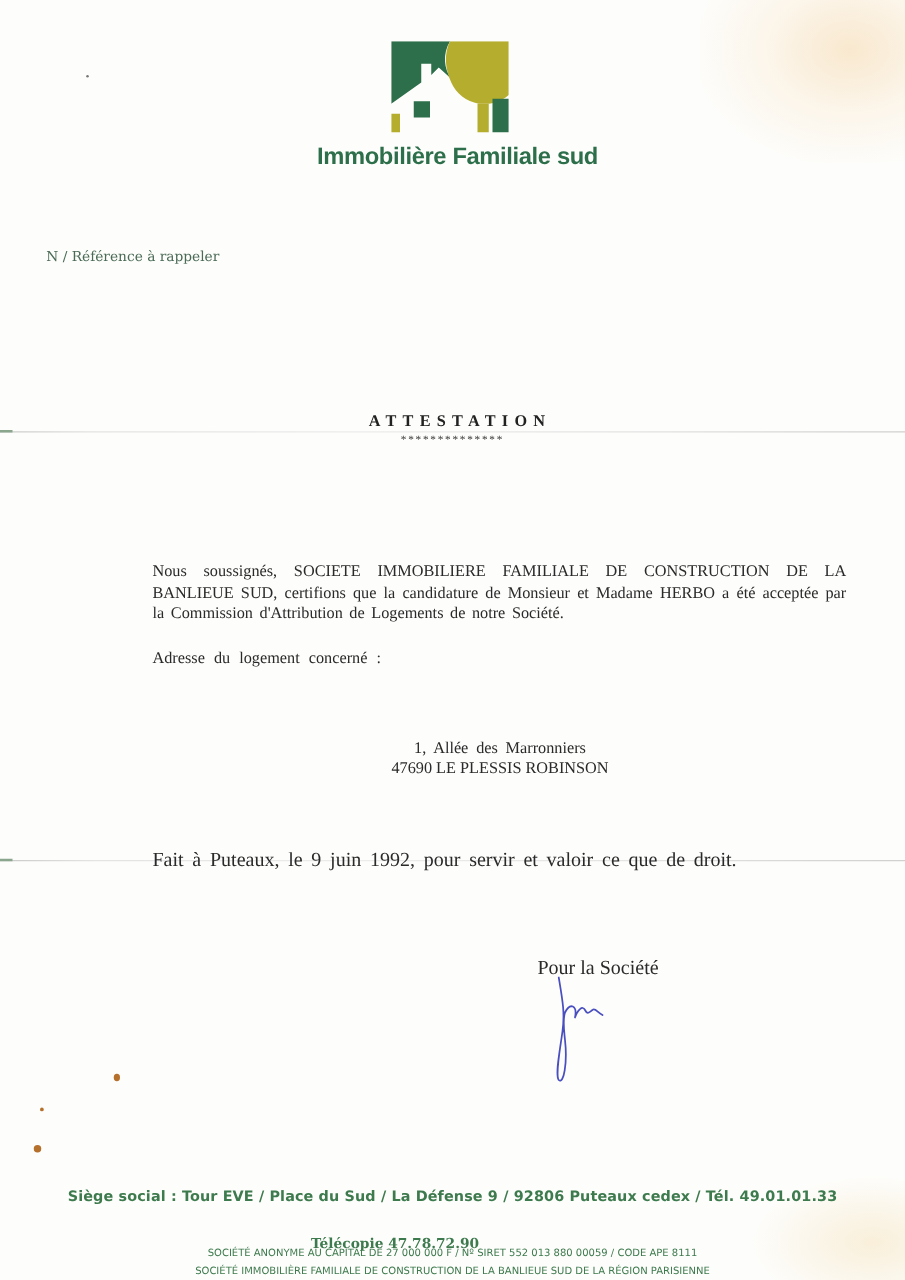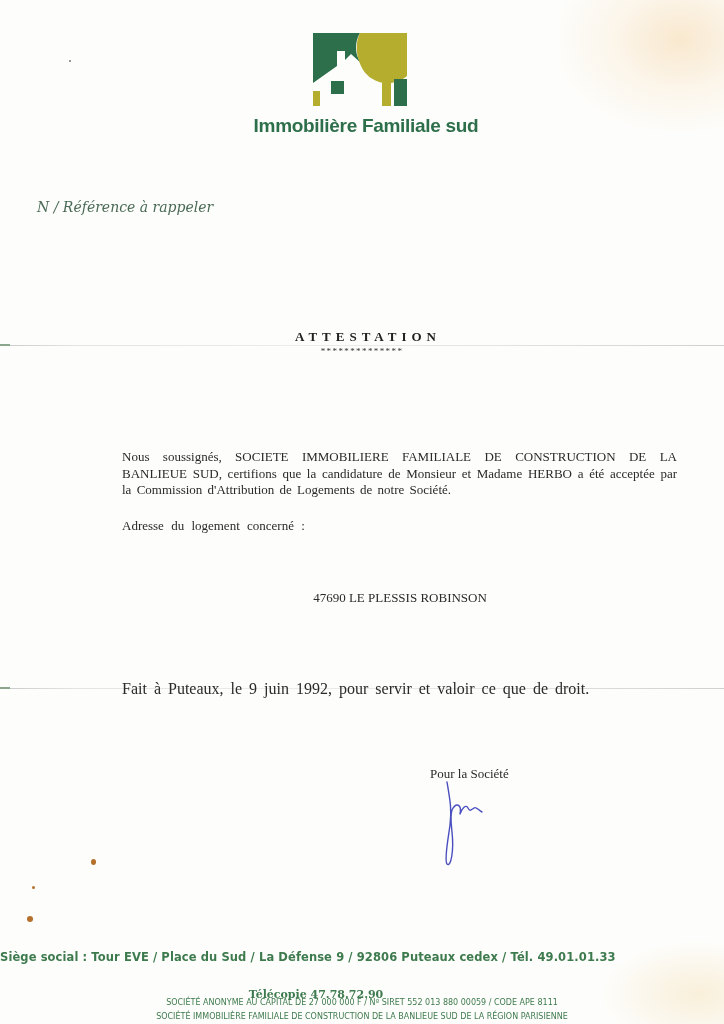--- a/index.html
+++ b/index.html
@@ -30,21 +30,21 @@
       position: absolute; left: 313px; top: 33px; width: 94px; height: 73px;
     }
     .brand-name {
       position: absolute; left: 0; width: 724px; top: 115px; text-align: center;
       font-family: "Liberation Sans", "DejaVu Sans", sans-serif;
       font-weight: bold; font-size: 19px; letter-spacing: -0.3px; color: #2d6f4a;
       padding-left: 4px;
     }
     .reference {
       position: absolute; left: 37px; top: 199px;
-      font-family: "DejaVu Serif", serif; font-size: 14px; color: #4a6a55; font-style: italic;
+      font-family: "DejaVu Serif", serif; font-size: 11px; color: #4a6a55;
     }
     .title {
       position: absolute; left: 0; width: 724px; top: 329px; text-align: center;
       font-size: 13px; font-weight: bold; letter-spacing: 5px; color: #222;
       padding-left: 6px;
     }
     .stars {
       position: absolute; left: 0; width: 724px; top: 346px; text-align: center;
       font-size: 9px; letter-spacing: 1.4px; color: #333;
     }
@@ -57,27 +57,27 @@
     }
     .addr-block {
       position: absolute; left: 300px; top: 590px; width: 200px; text-align: center;
       font-size: 13px; line-height: 16px;
     }
     .addr-line1 { word-spacing: 3px; }
     .done-line {
       position: absolute; left: 122px; top: 680px; font-size: 16px; word-spacing: 3px;
     }
     .sign-label {
-      position: absolute; left: 430px; top: 766px; font-size: 13px;
+      position: absolute; left: 430px; top: 766px; font-size: 16px;
     }
     .signature {
       position: absolute; left: 430px; top: 780px; width: 70px; height: 90px;
     }
     .footer-main {
-      position: absolute; left: 0; width: 724px; top: 950px; text-align: left;
+      position: absolute; left: 0; width: 724px; top: 950px; text-align: center;
       font-family: "DejaVu Sans", sans-serif; font-weight: bold; font-size: 11.5px;
       color: #3d7a4d; letter-spacing: 0.1px;
     }
     .footer-small {
       position: absolute; left: 0; width: 724px; text-align: center;
       font-family: "DejaVu Sans", sans-serif; font-size: 8px; color: #3d7a4d;
     }
     .fs1 { top: 1012px; }
     .fs2 { top: 978px; margin-top: 20px; }
     .footer-fax {
@@ -120,20 +120,21 @@
 
 <div class="reference">N / Référence à rappeler</div>
 
 <div class="title">ATTESTATION</div>
 <div class="stars">**************</div>
 
 <div class="body-para">Nous soussignés, SOCIETE IMMOBILIERE FAMILIALE DE CONSTRUCTION DE LA BANLIEUE SUD, certifions que la candidature de Monsieur et Madame HERBO a été acceptée par la Commission d'Attribution de Logements de notre Société.</div>
 
 <div class="addr-label">Adresse du logement concerné :</div>
 <div class="addr-block">
+  <div class="addr-line1">1, Allée des Marronniers</div>
   <div>47690 LE PLESSIS ROBINSON</div>
 </div>
 
 <div class="done-line">Fait à Puteaux, le 9 juin 1992, pour servir et valoir ce que de droit.</div>
 
 <div class="sign-label">Pour la Société</div>
 <div class="signature">
   <svg width="70" height="90" viewBox="0 0 70 90">
     <path d="M17 2 C20 20 22 30 20 45 C18 60 14 80 17 84 C21 88 24 70 22 52 C21 42 20 36 22 30 C26 22 32 24 30 34 C32 28 36 24 38 28 C40 32 41 30 44 28 C46 26 48 30 52 32" fill="none" stroke="#4a4fc0" stroke-width="1.4" stroke-linecap="round" stroke-linejoin="round"></path>
   </svg>

